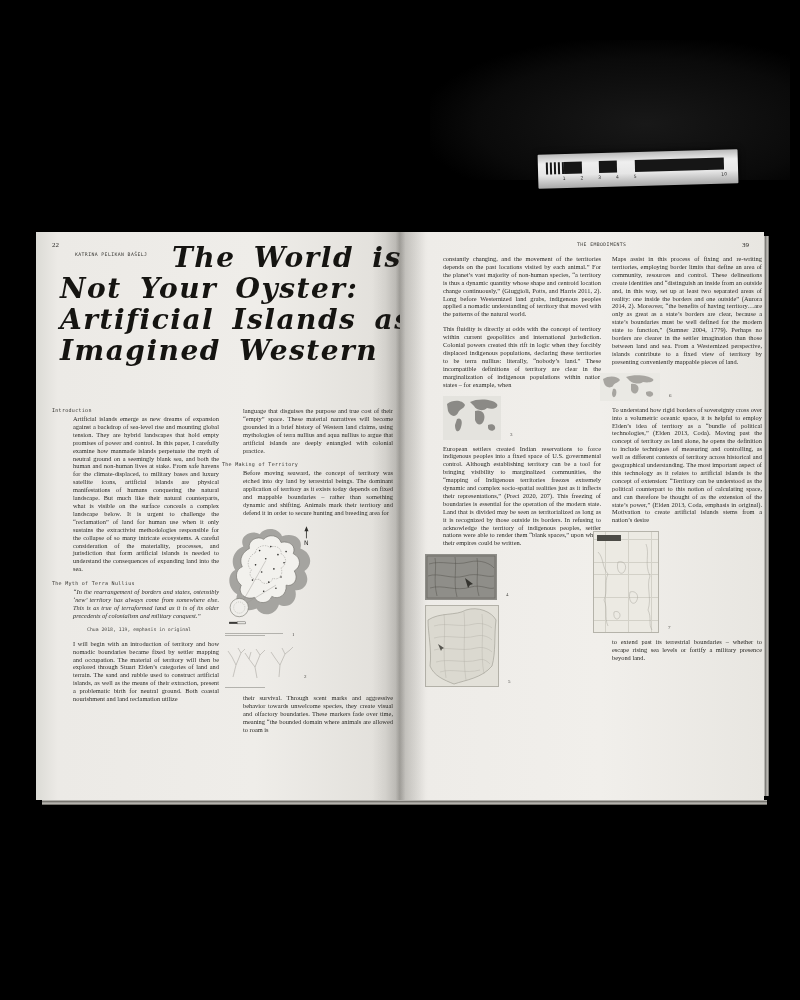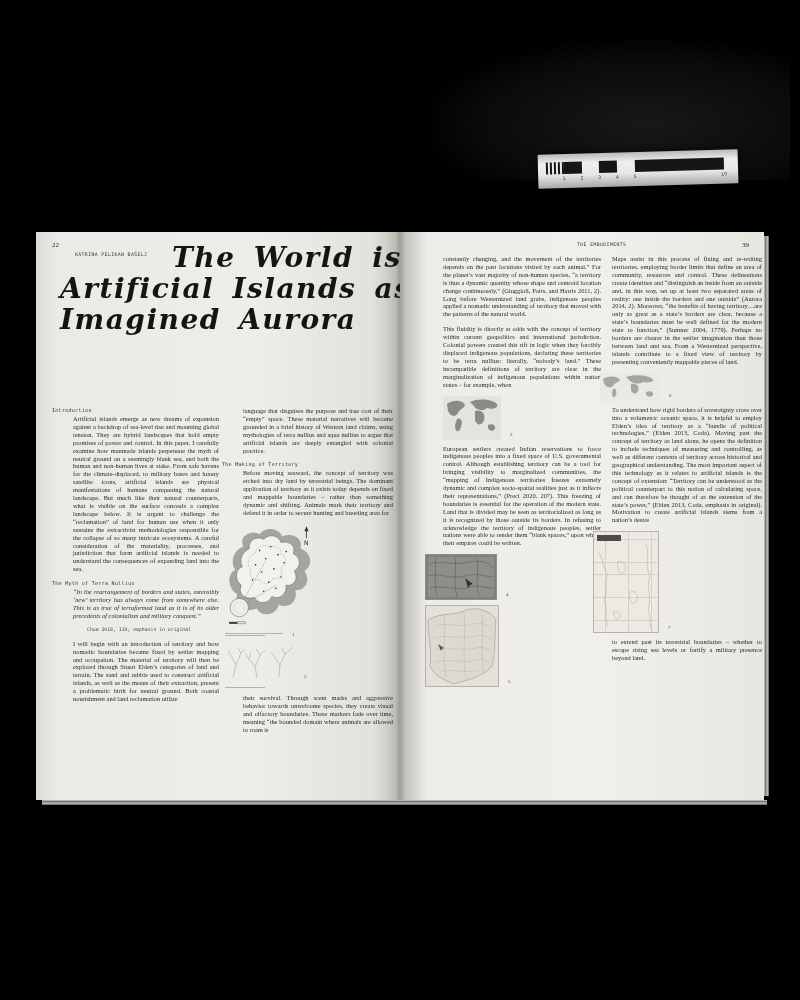--- a/index.html
+++ b/index.html
@@ -88,22 +88,23 @@
   </div>
 
   <div class="book">
 
     <div class="page page-l">
       <div class="pagenum" style="left:16px;top:9px">22</div>
       <div class="runhead" style="left:39px;top:20px">KATRINA PELIKAN BAŠELJ</div>
 
       <div class="title">
         <span class="tl first">The World is</span>
+        <span class="tl">Not Your Oyster:</span>
         <span class="tl">Artificial Islands as</span>
-        <span class="tl">Imagined Aurora</span>
+        <span class="tl">Imagined Western</span>
       </div>
 
       <div class="col" style="left:37px;top:172px;width:146px">
         <div class="seclabel">Introduction</div>
         <p>Artificial islands emerge as new dreams of expansion against a backdrop of sea-level rise and mounting global tension. They are hybrid landscapes that hold empty promises of power and control. In this paper, I carefully examine how manmade islands perpetuate the myth of neutral ground on a seemingly blank sea, and both the human and non-human lives at stake. From safe havens for the climate-displaced, to military bases and luxury satellite icons, artificial islands are physical manifestations of humans conquering the natural landscape. But much like their natural counterparts, what is visible on the surface conceals a complex landscape below. It is urgent to challenge the “reclamation” of land for human use when it only sustains the extractivist methodologies responsible for the collapse of so many intricate ecosystems. A careful consideration of the materiality, processes, and jurisdiction that form artificial islands is needed to understand the consequences of expanding land into the sea.</p>
         <div class="seclabel">The Myth of Terra Nullius</div>
         <p class="quote">“In the rearrangement of borders and states, ostensibly ‘new’ territory has always come from somewhere else. This is as true of terraformed land as it is of its older precedents of colonialism and military conquest.”</p>
         <div class="cite">Chua 2018, 119, emphasis in original</div>
         <p>I will begin with an introduction of territory and how nomadic boundaries became fixed by settler mapping and occupation. The material of territory will then be explored through Stuart Elden’s categories of land and terrain. The sand and rubble used to construct artificial islands, as well as the means of their extraction, present a problematic birth for neutral ground. Both coastal nourishment and land reclamation utilize</p>
       </div>

